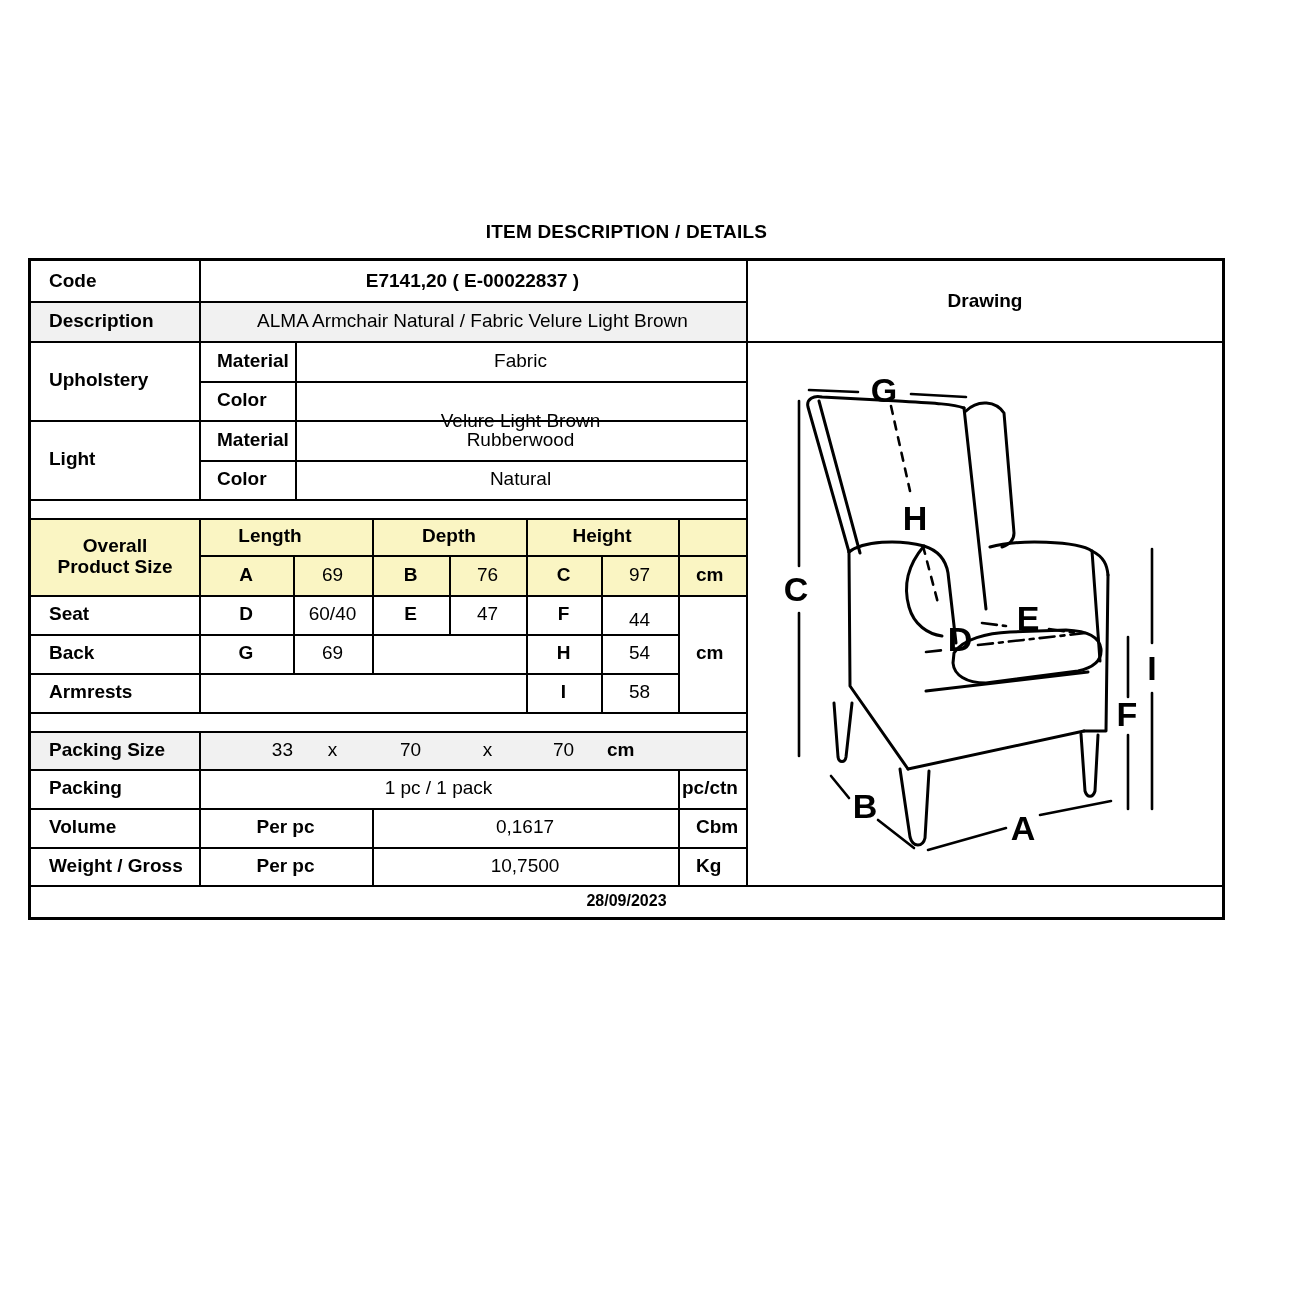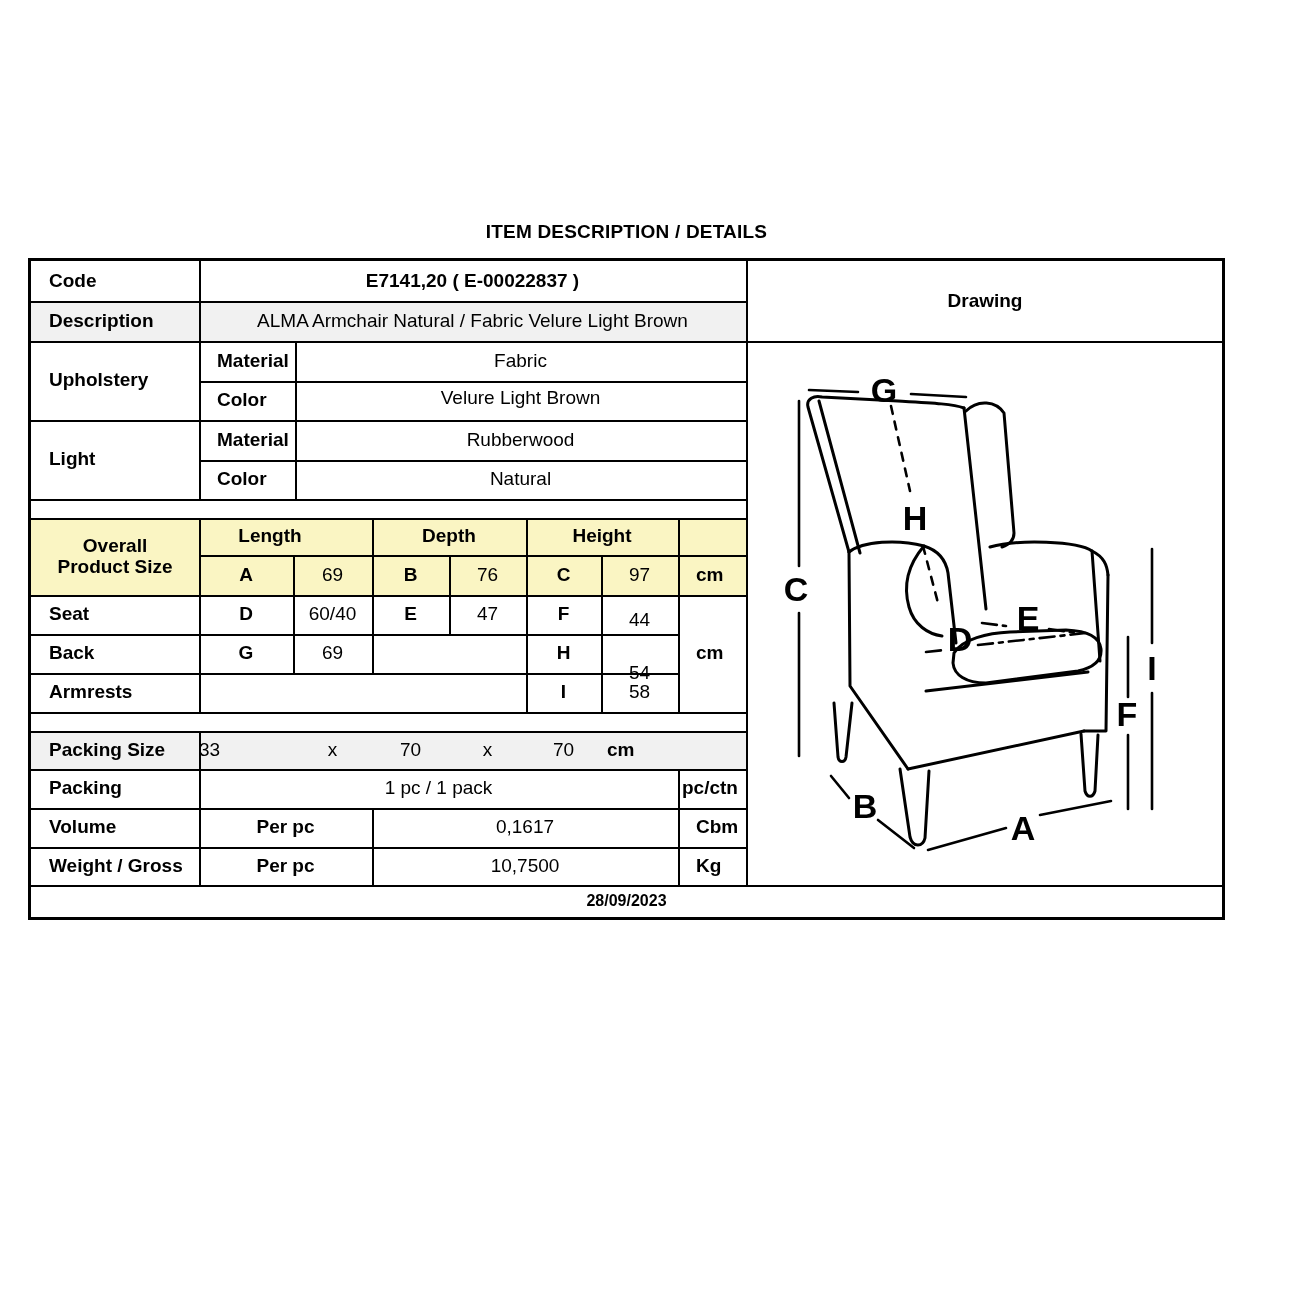--- a/index.html
+++ b/index.html
@@ -74,21 +74,21 @@
 
       <div class="cell left b" style="left:0;top:0;width:168px;height:40px;">Code</div>
       <div class="cell b" style="left:168px;top:0;width:547px;height:40px;">E7141,20 ( E-00022837 )</div>
       <div class="cell left b" style="left:0;top:40px;width:168px;height:40px;">Description</div>
       <div class="cell" style="left:168px;top:40px;width:547px;height:40px;">ALMA Armchair Natural / Fabric Velure Light Brown</div>
 
       <div class="cell left b" style="left:0;top:80px;width:168px;height:79px;">Upholstery</div>
       <div class="cell left b" style="left:168px;top:80px;width:96px;height:40px;">Material</div>
       <div class="cell" style="left:264px;top:80px;width:451px;height:40px;">Fabric</div>
       <div class="cell left b" style="left:168px;top:120px;width:96px;height:39px;">Color</div>
-      <div class="cell" style="left:264px;top:109px;width:451px;height:56px;">Velure Light Brown</div>
+      <div class="cell" style="left:264px;top:132px;width:451px;height:56px;">Velure Light Brown</div>
 
       <div class="cell left b" style="left:0;top:159px;width:168px;height:79px;">Light</div>
       <div class="cell left b" style="left:168px;top:159px;width:96px;height:40px;">Material</div>
       <div class="cell" style="left:264px;top:159px;width:451px;height:40px;">Rubberwood</div>
       <div class="cell left b" style="left:168px;top:199px;width:96px;height:39px;">Color</div>
       <div class="cell" style="left:264px;top:199px;width:451px;height:39px;">Natural</div>
 
       <div class="cell b" style="left:0;top:257px;width:168px;height:77px;padding:0 14px;box-sizing:border-box;">Overall Product Size</div>
       <div class="cell b" style="left:168px;top:257px;width:142px;height:37px;border-radius:15px;">Length</div>
       <div class="cell b" style="left:341px;top:257px;width:154px;height:37px;">Depth</div>
@@ -107,30 +107,30 @@
       <div class="cell" style="left:262px;top:334px;width:79px;height:39px;">60/40</div>
       <div class="cell b" style="left:341px;top:334px;width:77px;height:39px;">E</div>
       <div class="cell" style="left:418px;top:334px;width:77px;height:39px;">47</div>
       <div class="cell b" style="left:495px;top:334px;width:75px;height:39px;">F</div>
       <div class="cell" style="left:570px;top:334px;width:77px;height:50px;">44</div>
 
       <div class="cell left b" style="left:0;top:373px;width:168px;height:39px;">Back</div>
       <div class="cell b" style="left:168px;top:373px;width:94px;height:39px;">G</div>
       <div class="cell" style="left:262px;top:373px;width:79px;height:39px;">69</div>
       <div class="cell b" style="left:495px;top:373px;width:75px;height:39px;">H</div>
-      <div class="cell" style="left:570px;top:384px;width:77px;height:56px;border-radius:9px;">54</div>
+      <div class="cell" style="left:570px;top:364px;width:77px;height:56px;border-radius:9px;">54</div>
       <div class="cell left b" style="left:647px;top:334px;width:68px;height:117px;">cm</div>
 
       <div class="cell left b" style="left:0;top:412px;width:168px;height:39px;">Armrests</div>
       <div class="cell b" style="left:495px;top:412px;width:75px;height:39px;">I</div>
       <div class="cell" style="left:570px;top:412px;width:77px;height:39px;">58</div>
 
       <div class="cell left b" style="left:0;top:470px;width:168px;height:38px;">Packing Size</div>
       <div class="cell" style="left:168px;top:470px;width:547px;height:38px;justify-content:flex-start;">
-        <span style="display:inline-block;width:94px;text-align:left;">33</span>
+        <span style="display:inline-block;width:94px;text-align:right;">33</span>
         <span style="display:inline-block;width:79px;text-align:center;">x</span>
         <span style="display:inline-block;width:77px;text-align:center;">70</span>
         <span style="display:inline-block;width:77px;text-align:center;">x</span>
         <span style="display:inline-block;width:75px;text-align:center;">70</span>
         <span class="b" style="display:inline-block;width:79px;text-align:left;padding-left:6px;box-sizing:border-box;">cm</span>
       </div>
 
       <div class="cell left b" style="left:0;top:508px;width:168px;height:39px;">Packing</div>
       <div class="cell" style="left:168px;top:508px;width:479px;height:39px;">1 pc / 1 pack</div>
       <div class="cell left b" style="left:647px;top:508px;width:68px;height:39px;padding-left:4px;">pc/ctn</div>

